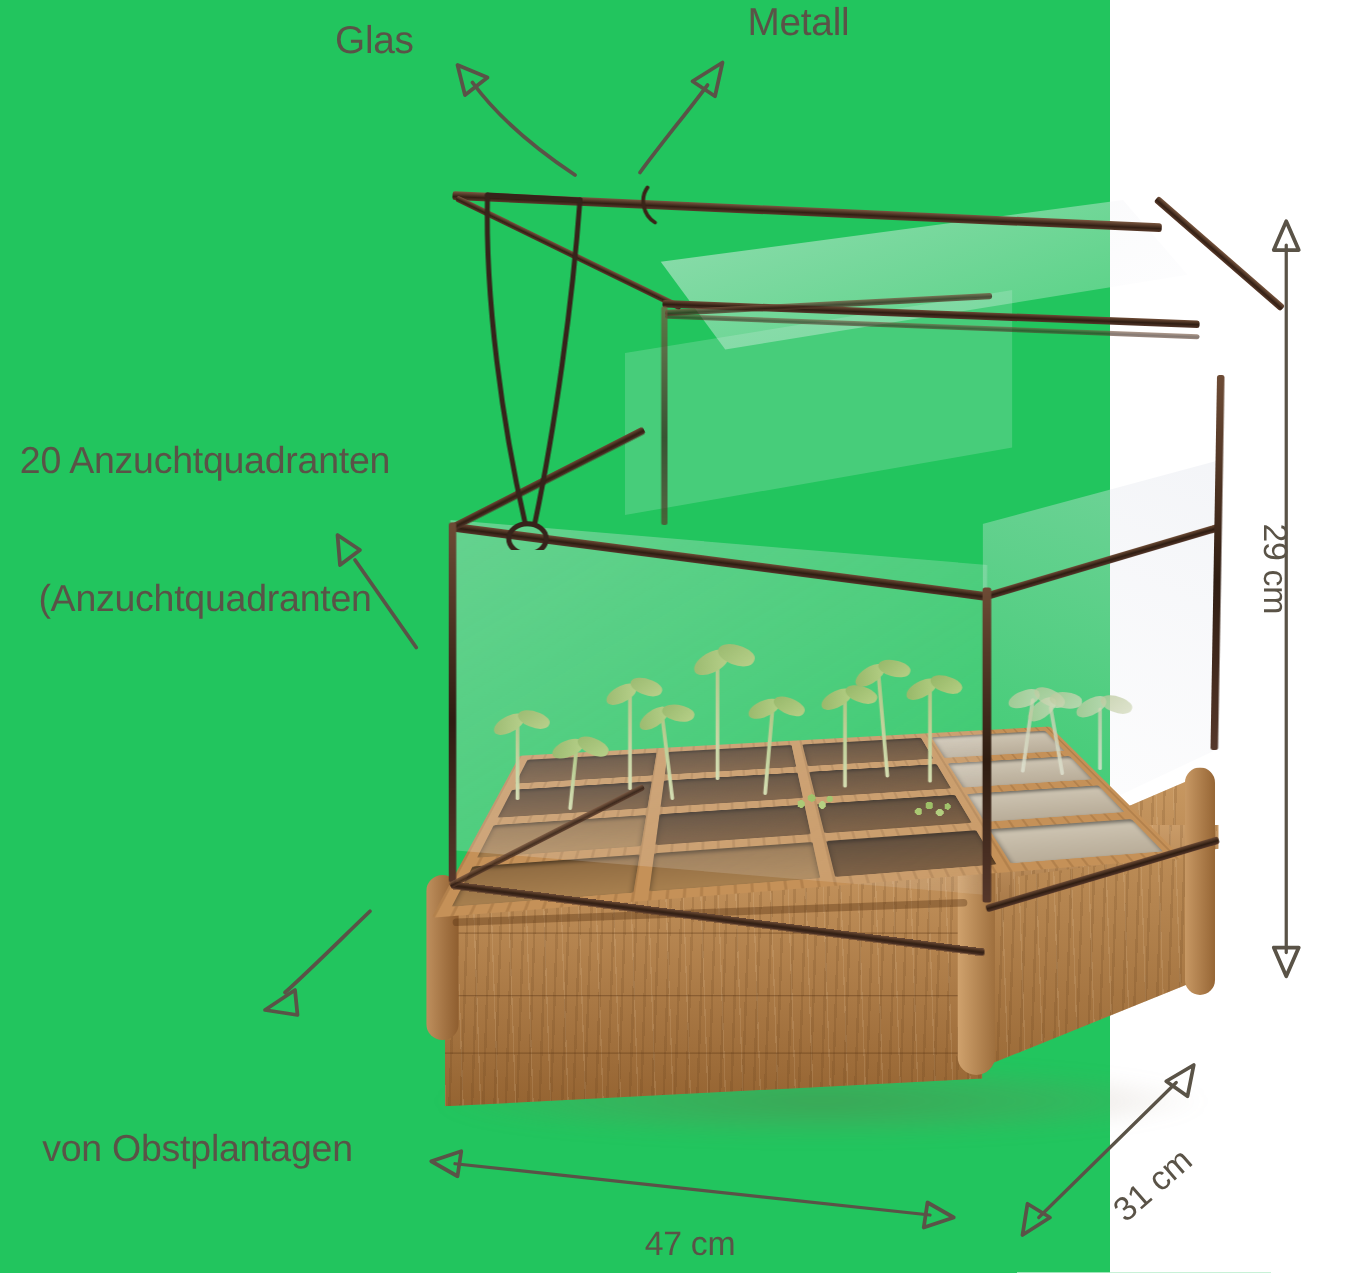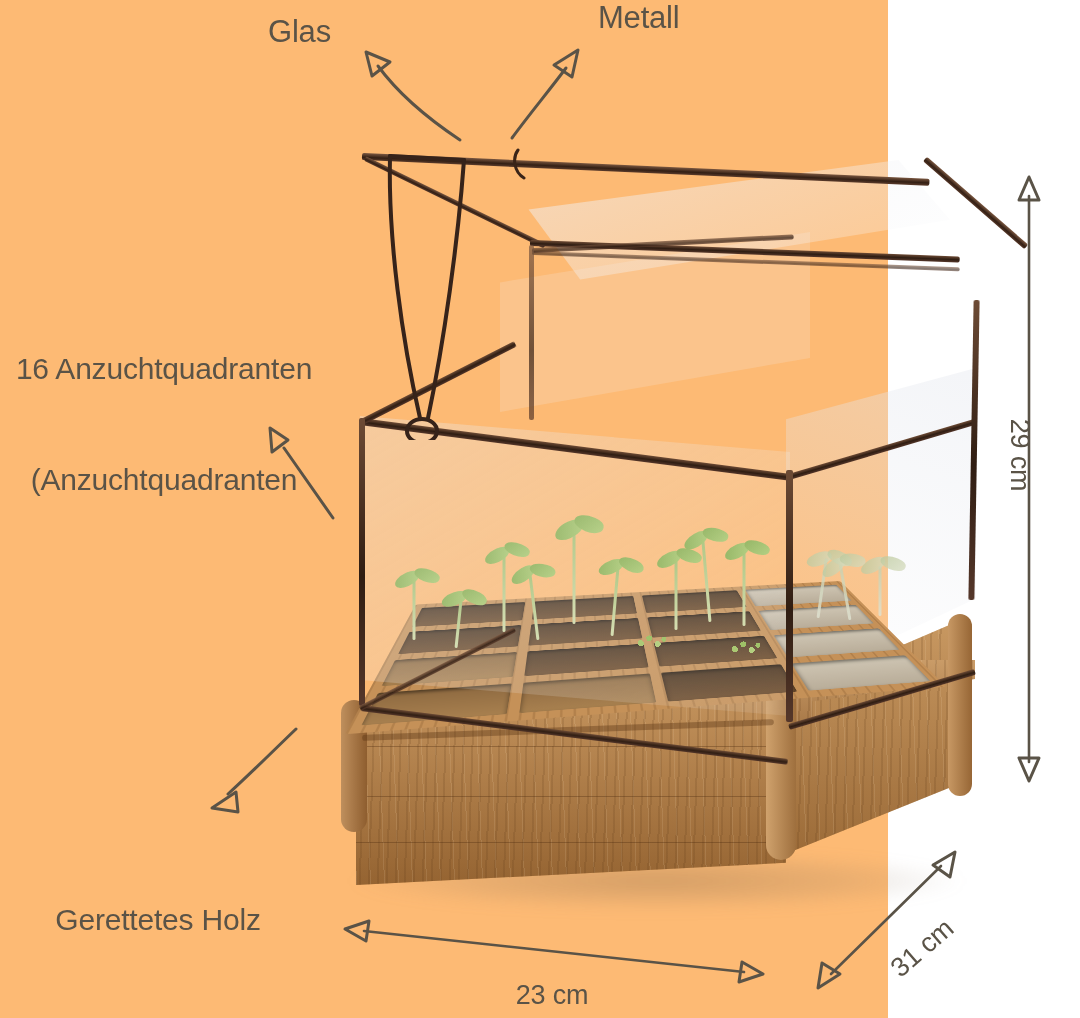--- a/index.html
+++ b/index.html
@@ -2,21 +2,21 @@
 <html><head>
 <meta charset="utf-8">
 <style>
   html,body{margin:0;padding:0;background:#ffffff;}
   body{
     width:1080px;height:1018px;position:relative;overflow:hidden;
     font-family:"Liberation Sans","DejaVu Sans",sans-serif;
     color:#5a5347;
     -webkit-font-smoothing:antialiased;
   }
-  #stage{position:absolute;inset:0;width:888px;height:1018px;background:#fdba74;}
+  #stage{position:absolute;inset:0;width:888px;height:1018px;background:#22c55e;}
 
   
   .anno{position:absolute;color:#5a5347;letter-spacing:-.2px;white-space:pre;}
   .anno.big{font-size:30px;line-height:38px;}
   .anno.dim{font-size:27px;line-height:30px;}
 
   #lbl-glas{left:268px;top:14px;font-size:31px;}
   #lbl-metall{left:598px;top:0px;font-size:31px;}
   #lbl-quadranten{left:2px;top:276px;text-align:center;width:324px;font-size:30px;line-height:37px;}
   #lbl-holz{left:28px;top:827px;text-align:center;width:260px;font-size:30px;line-height:37px;}
@@ -353,26 +353,25 @@
       <path class="hd" d="M818 988 L 822 963 L 840 974 Z"></path>
       <path class="hd" d="M955 852 L 950 877 L 933 865 Z"></path>
     </g>
   </svg>
 
   <div class="anno" id="lbl-glas">Glas</div>
 
   <div class="anno" id="lbl-metall">Metall</div>
 
   <div class="anno big" id="lbl-quadranten">
-    <div>16 Anzuchtquadranten</div>
+    <div>20 Anzuchtquadranten</div>
     <div>(Anzuchtquadranten</div>
   </div>
 
   <div class="anno big" id="lbl-holz">
-    <div>Gerettetes Holz</div>
     <div>von Obstplantagen</div>
   </div>
 
   <div class="anno dim" id="lbl-29">29 cm</div>
-  <div class="anno dim" id="lbl-26">23 cm</div>
+  <div class="anno dim" id="lbl-26">47 cm</div>
   <div class="anno dim" id="lbl-31">31 cm</div>
 
 </div>
 
 </body></html>

